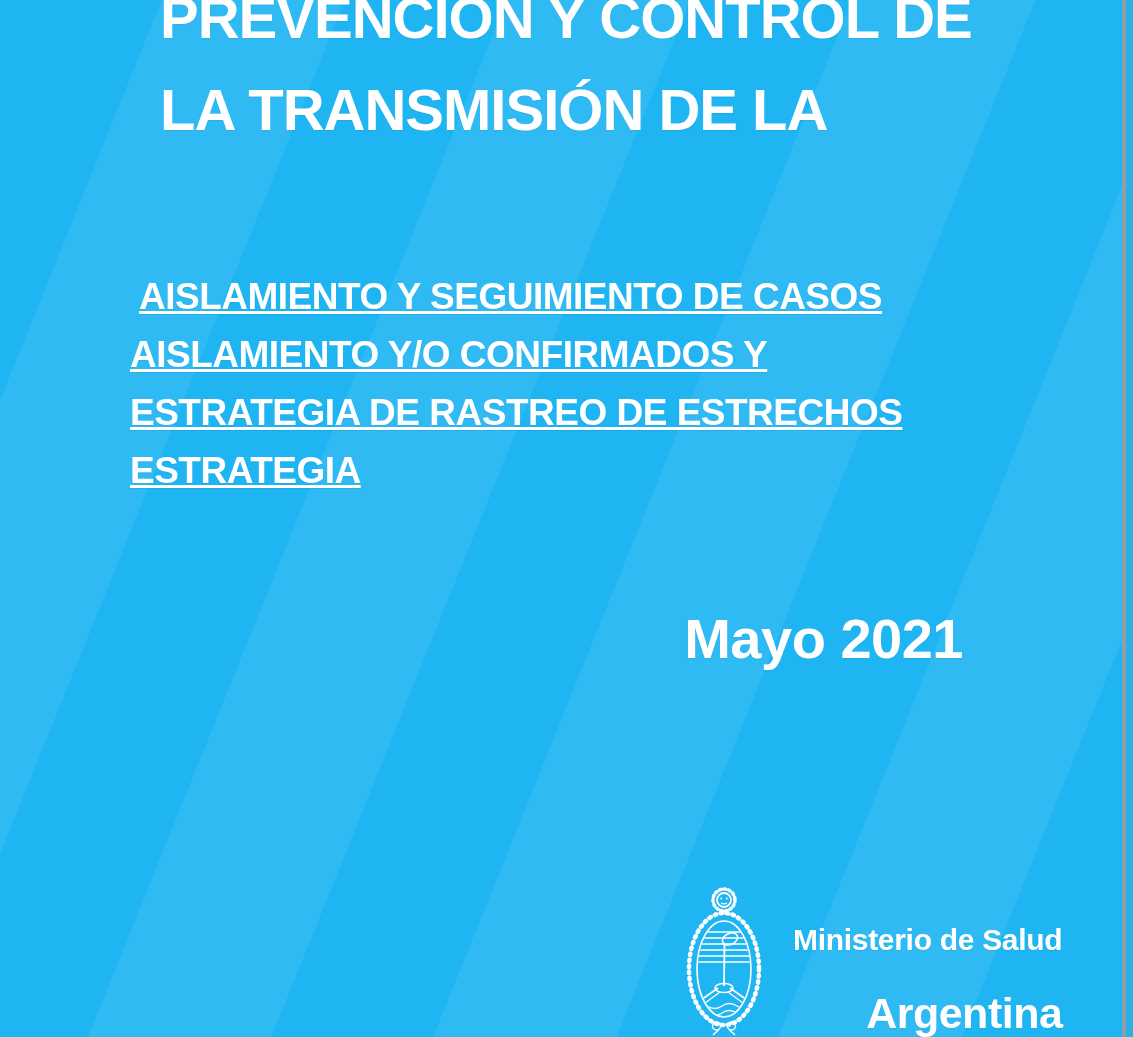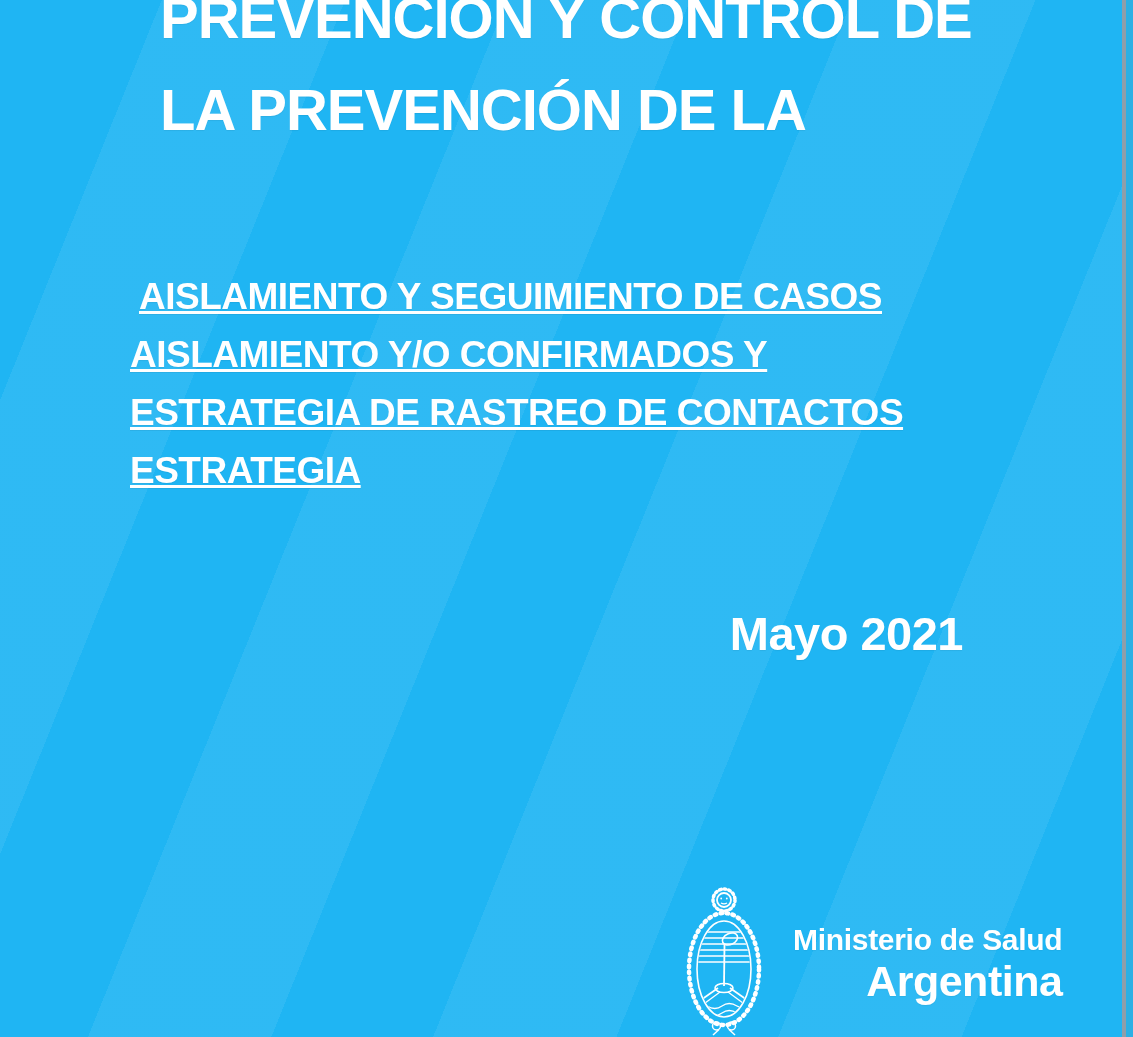--- a/index.html
+++ b/index.html
@@ -54,21 +54,21 @@
     white-space: nowrap;
     text-shadow: 0 1px 1px rgba(0,0,0,0.06);
     text-decoration: underline;
   }
   .subtitle-block .sub-line:first-child { padding-left: 9px; }
 
   .date-line {
     position: absolute;
     top: 606px;
     right: 170px;
-    font-size: 47px;
+    font-size: 56px;
     font-weight: bold;
     letter-spacing: -0.5px;
     text-shadow: 0 1px 1px rgba(0,0,0,0.06);
     margin-left: 16px;
   }
 
   .brand-logo {
     position: absolute;
     left: 678px;
     top: 884px;
@@ -90,36 +90,37 @@
     line-height: 36px;
     letter-spacing: -0.3px;
     white-space: nowrap;
   }
   .brand-country {
     font-size: 43px;
     font-weight: bold;
     line-height: 47px;
     letter-spacing: -0.5px;
     white-space: nowrap;
+    margin-top: 32px;
   }
 </style>
 </head>
 <body>
 
 <div class="page">
 
   <div class="title-block">
     <div>PREVENCIÓN Y CONTROL DE</div>
-    <div>LA PREVENCIÓN DE LA</div>
+    <div>LA TRANSMISIÓN DE LA</div>
   </div>
 
   <div class="subtitle-block">
     <div class="sub-line">AISLAMIENTO Y SEGUIMIENTO DE CASOS</div>
     <div class="sub-line">AISLAMIENTO Y/O CONFIRMADOS Y</div>
-    <div class="sub-line">ESTRATEGIA DE RASTREO DE CONTACTOS</div>
+    <div class="sub-line">ESTRATEGIA DE RASTREO DE ESTRECHOS</div>
     <div class="sub-line">ESTRATEGIA</div>
   </div>
 
   <div class="date-line">Mayo 2021</div>
 
   <div class="brand-logo">
     <svg viewBox="0 0 92 152" fill="none" stroke="#ffffff" xmlns="http://www.w3.org/2000/svg">
 
       <g>
         <circle cx="46" cy="16" r="7" stroke-width="1.8"></circle>

